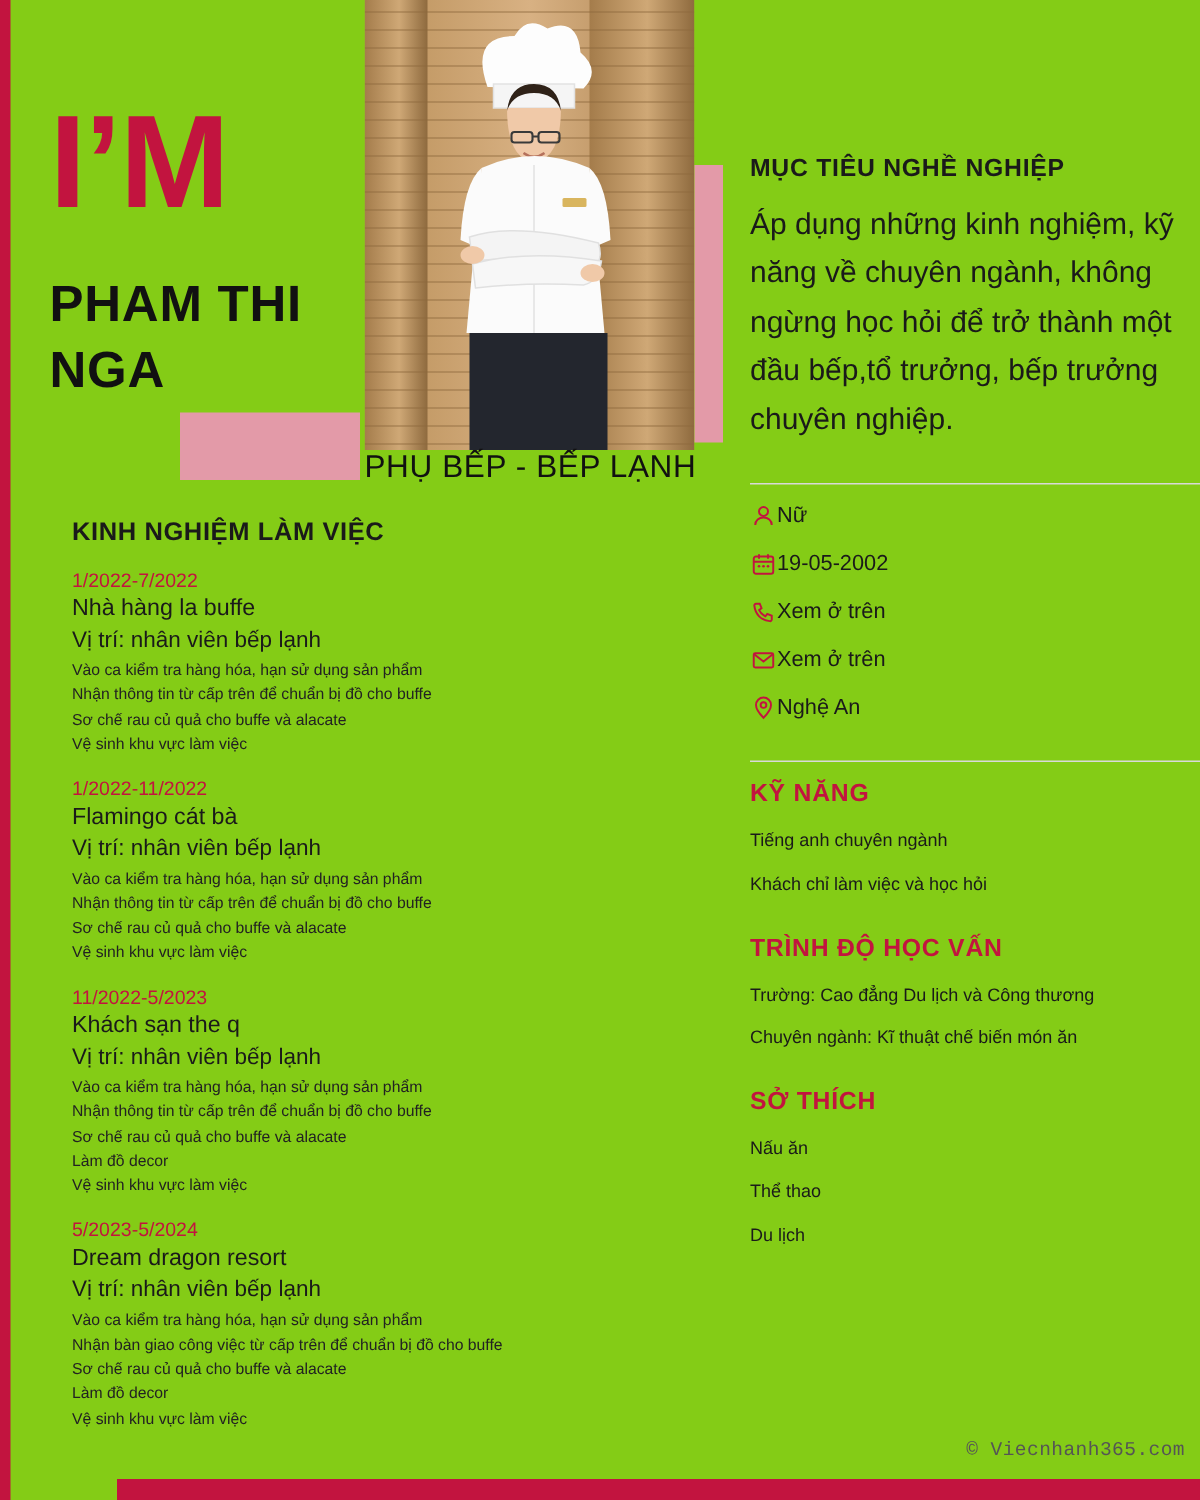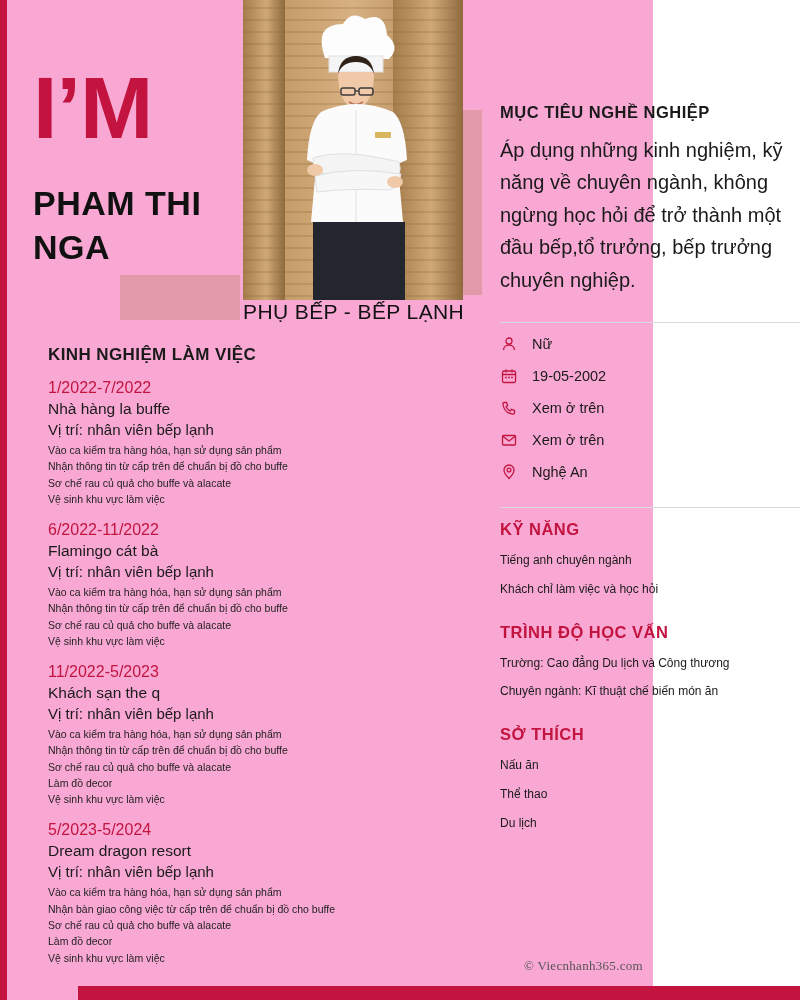--- a/index.html
+++ b/index.html
@@ -5,23 +5,23 @@
   * { box-sizing: border-box; margin: 0; padding: 0; }
   html, body {
     width: 800px;
     height: 1000px;
     font-family: "Liberation Sans", sans-serif;
     background: #ffffff;
     overflow: hidden;
   }
   .page {
     position: relative;
-    width: 653px;
+    width: 800px;
     height: 1000px;
-    background: #f9a8d4;
+    background: #84cc16;
   }
   
   .left-bar {
     position: absolute;
     left: 0; top: 0;
     width: 7px; height: 1000px;
     background: #c2143f;
   }
   .bottom-bar {
     position: absolute;
@@ -93,21 +93,21 @@
   }
   .section-head-dark {
     font-size: 17px;
     font-weight: 700;
     color: #1a1a1a;
     letter-spacing: 0.4px;
     margin-bottom: 14px;
   }
   .exp-item { margin-bottom: 14px; }
   .exp-date {
-    font-size: 16px;
+    font-size: 13px;
     color: #c2143f;
     margin-bottom: 3px;
   }
   .exp-company {
     font-size: 15.5px;
     color: #1a1a1a;
     margin-bottom: 3px;
   }
   .exp-role {
     font-size: 15px;
@@ -144,21 +144,20 @@
   .divider {
     height: 1px;
     background: #d9d9d9;
     margin: 26px 0 12px 0;
     width: 300px;
   }
   .contact-list { list-style: none; }
   .contact-row {
     display: flex;
     align-items: center;
-    gap: 14px;
     margin-bottom: 14px;
     text-align: right;
   }
   .contact-row .ic {
     width: 18px; height: 18px;
     flex: 0 0 18px;
     display: flex; align-items: center; justify-content: center;
   }
   .contact-row .txt {
     font-size: 14.5px;
@@ -169,21 +168,21 @@
     color: #1a1a1a;
     line-height: 1.6;
     margin-bottom: 10px;
   }
   .edu-line { margin-bottom: 8px; }
   .block-gap { margin-top: 24px; }
   .footer {
     position: absolute;
     right: 10px;
     bottom: 26px;
-    font-family: Liberation Serif, serif;
+    font-family: Liberation Mono, monospace;
     font-size: 13px;
     color: #555555;
     letter-spacing: 0.3px;
   }
   svg { display: block; }
 </style>
 </head>
 <body>
 
 <div class="page">
@@ -282,21 +281,21 @@
       <div class="exp-role">Vị trí: nhân viên bếp lạnh</div>
       <ul class="exp-bullets">
         <li>Vào ca kiểm tra hàng hóa, hạn sử dụng sản phẩm</li>
         <li>Nhận thông tin từ cấp trên để chuẩn bị đồ cho buffe</li>
         <li>Sơ chế rau củ quả cho buffe và alacate</li>
         <li>Vệ sinh khu vực làm việc</li>
       </ul>
     </div>
 
     <div class="exp-item">
-      <div class="exp-date">6/2022-11/2022</div>
+      <div class="exp-date">1/2022-11/2022</div>
       <div class="exp-company">Flamingo cát bà</div>
       <div class="exp-role">Vị trí: nhân viên bếp lạnh</div>
       <ul class="exp-bullets">
         <li>Vào ca kiểm tra hàng hóa, hạn sử dụng sản phẩm</li>
         <li>Nhận thông tin từ cấp trên để chuẩn bị đồ cho buffe</li>
         <li>Sơ chế rau củ quả cho buffe và alacate</li>
         <li>Vệ sinh khu vực làm việc</li>
       </ul>
     </div>
 

